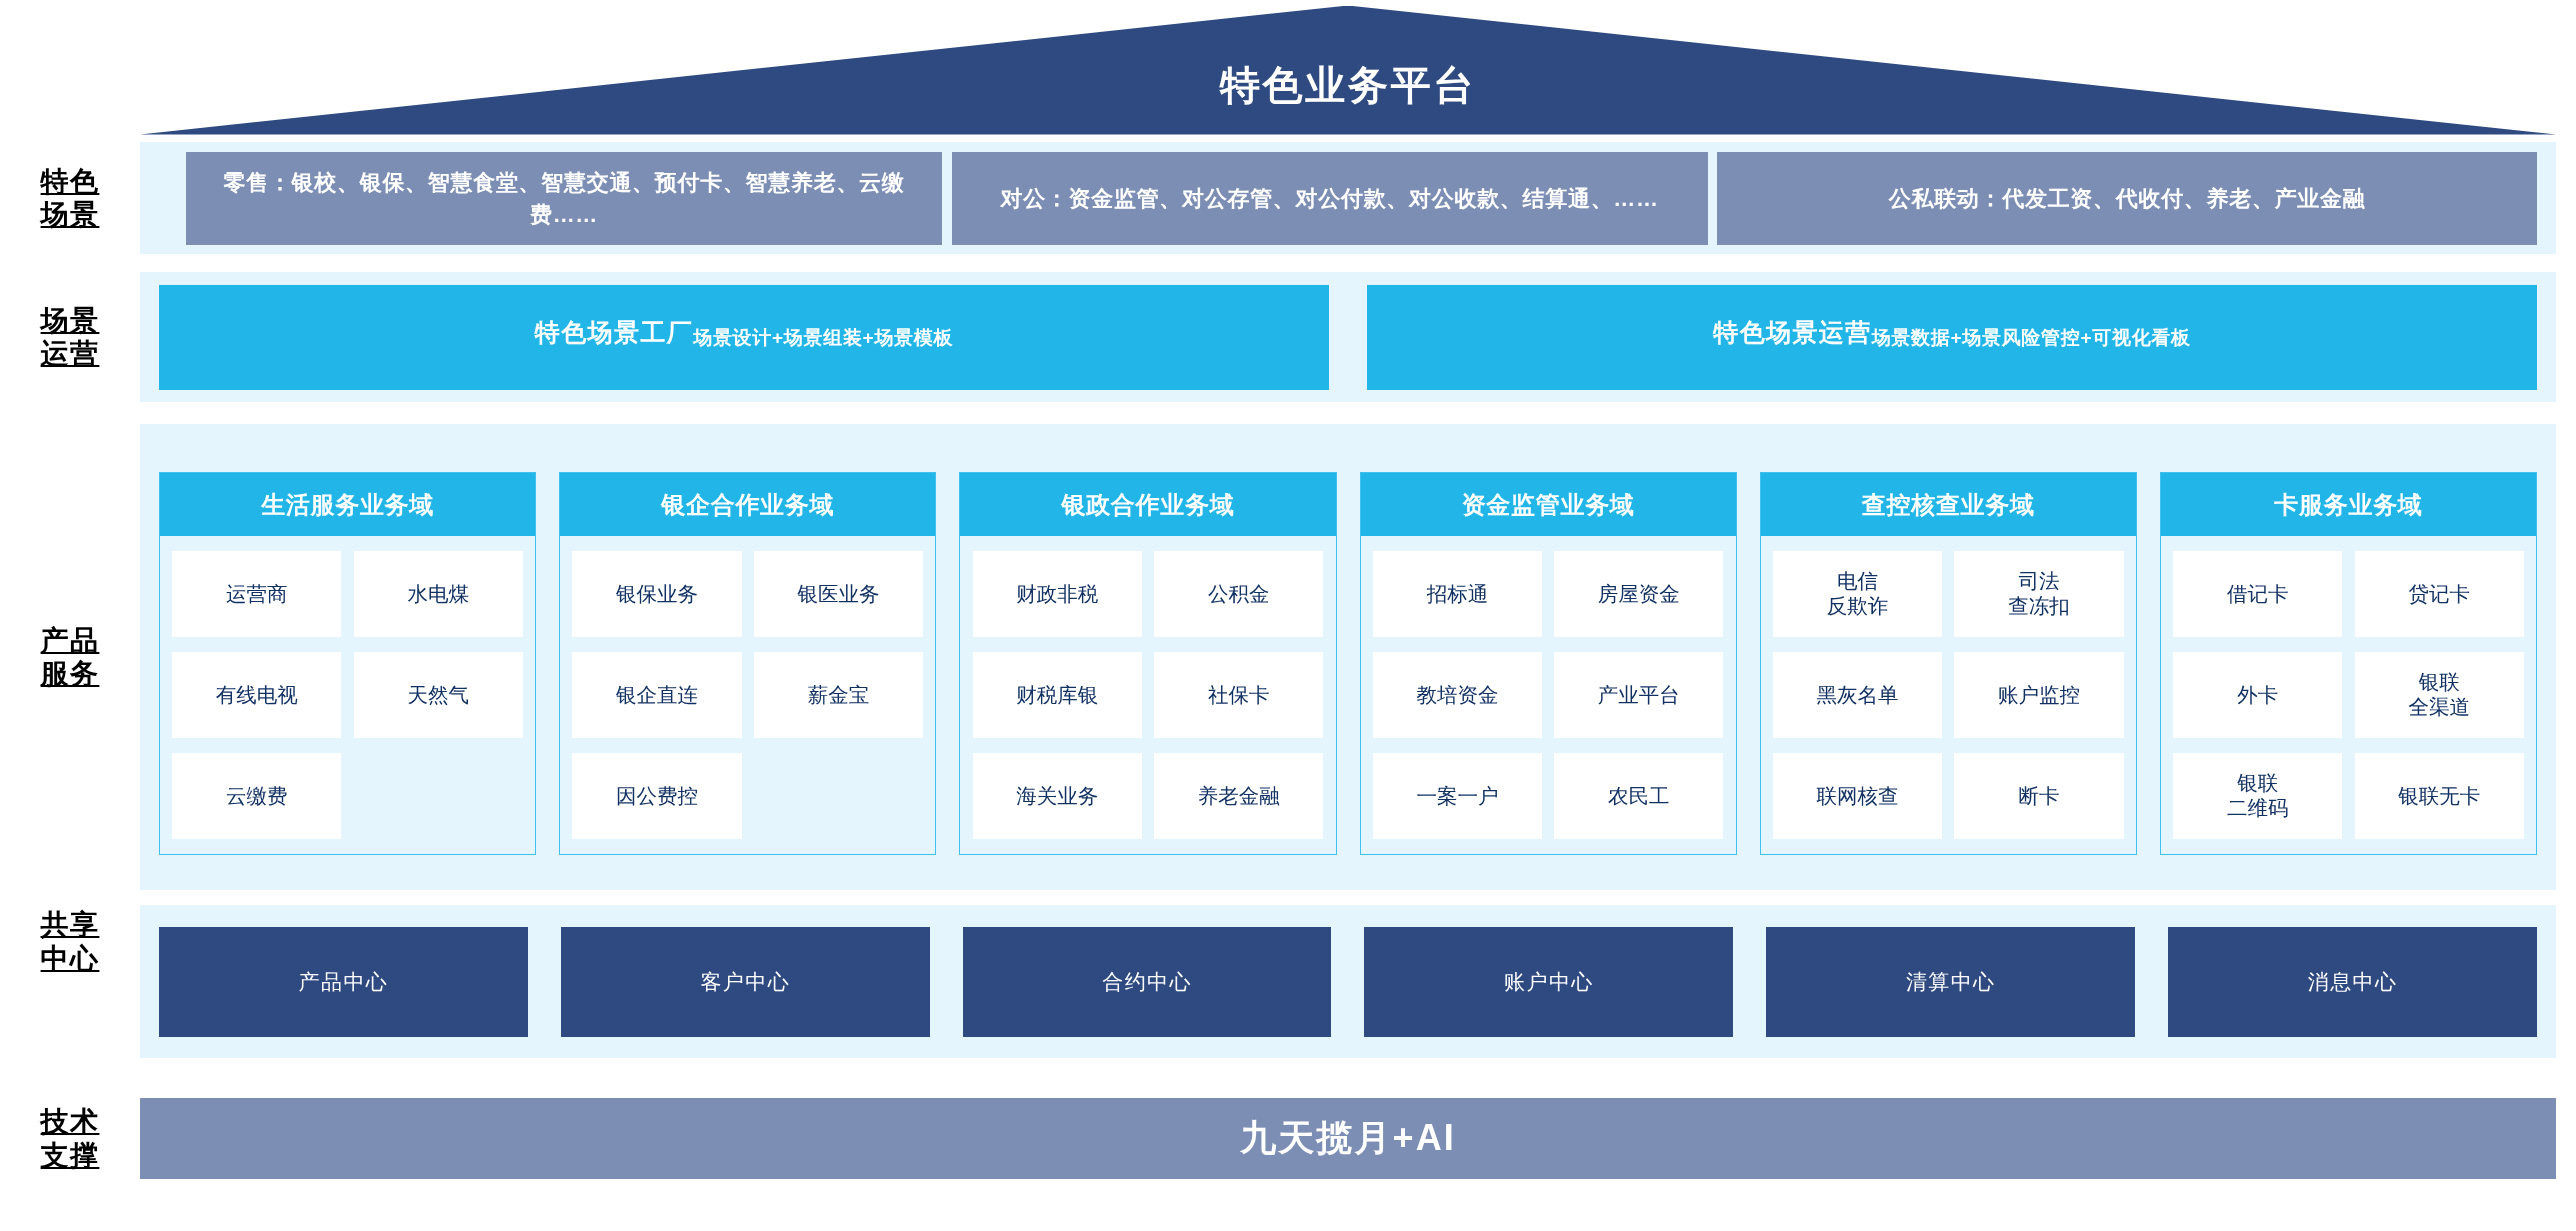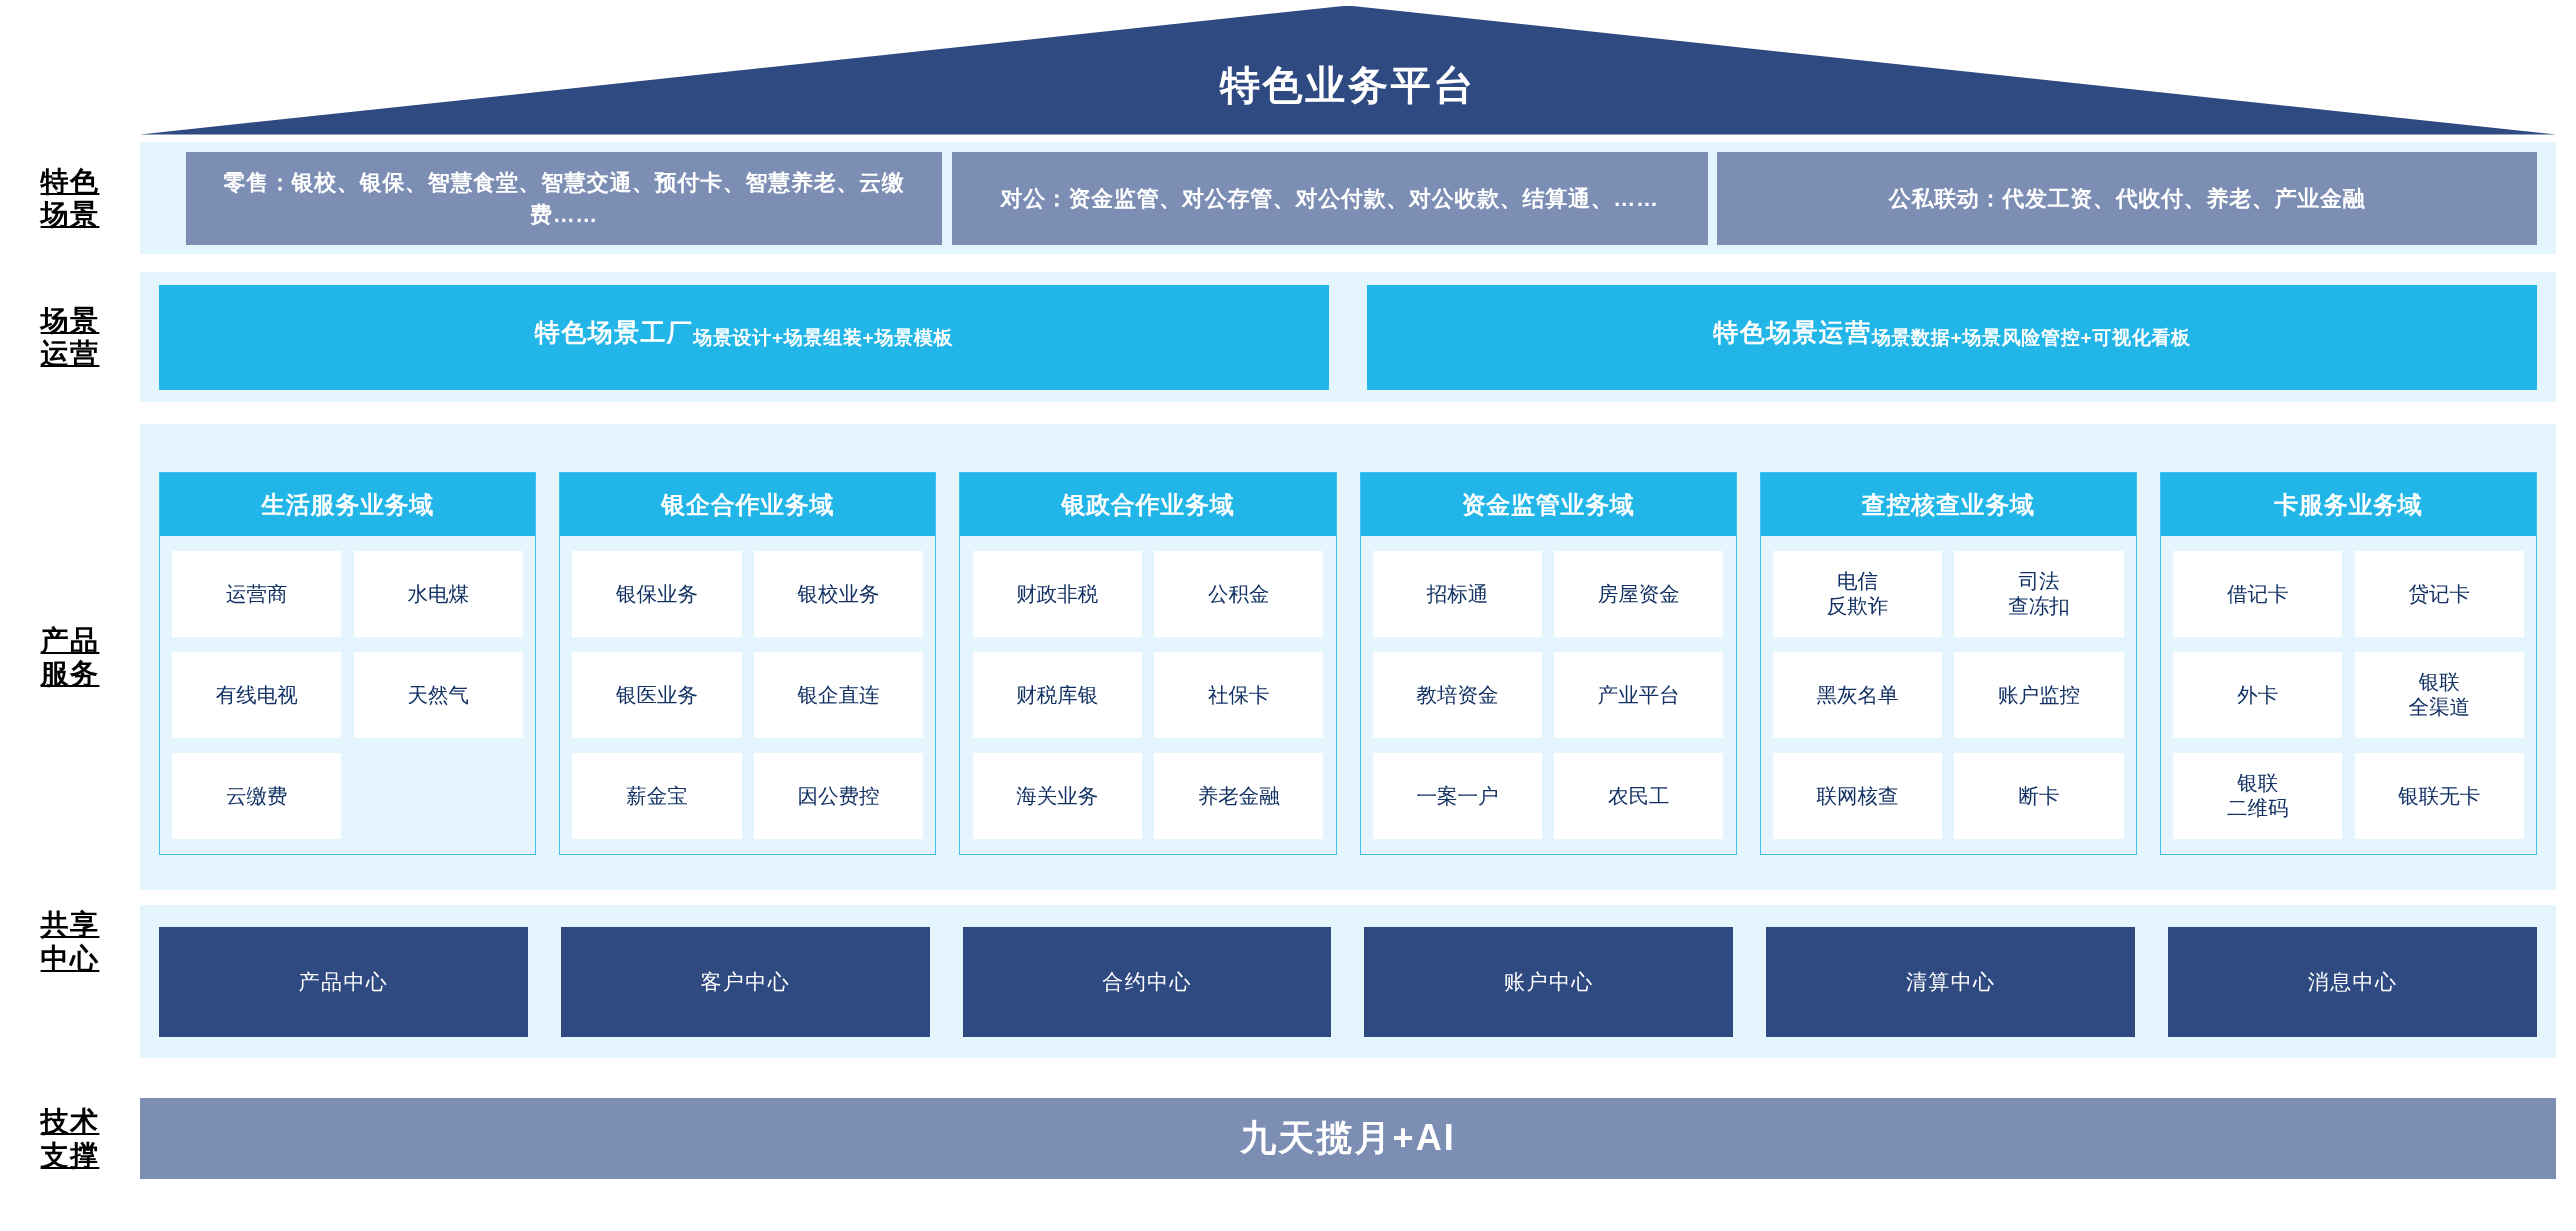--- a/index.html
+++ b/index.html
@@ -157,21 +157,20 @@
       <div class="cell">有线电视</div>
       <div class="cell">天然气</div>
       <div class="cell">云缴费</div>
     </div>
   </div>
 
   <div class="domain-col">
     <div class="domain-head">银企合作业务域</div>
     <div class="domain-grid">
       <div class="cell">银保业务</div>
-      <div class="cell">银校业务</div>
       <div class="cell">银医业务</div>
       <div class="cell">银企直连</div>
       <div class="cell">薪金宝</div>
       <div class="cell">因公费控</div>
     </div>
   </div>
 
   <div class="domain-col">
     <div class="domain-head">银政合作业务域</div>
     <div class="domain-grid">

